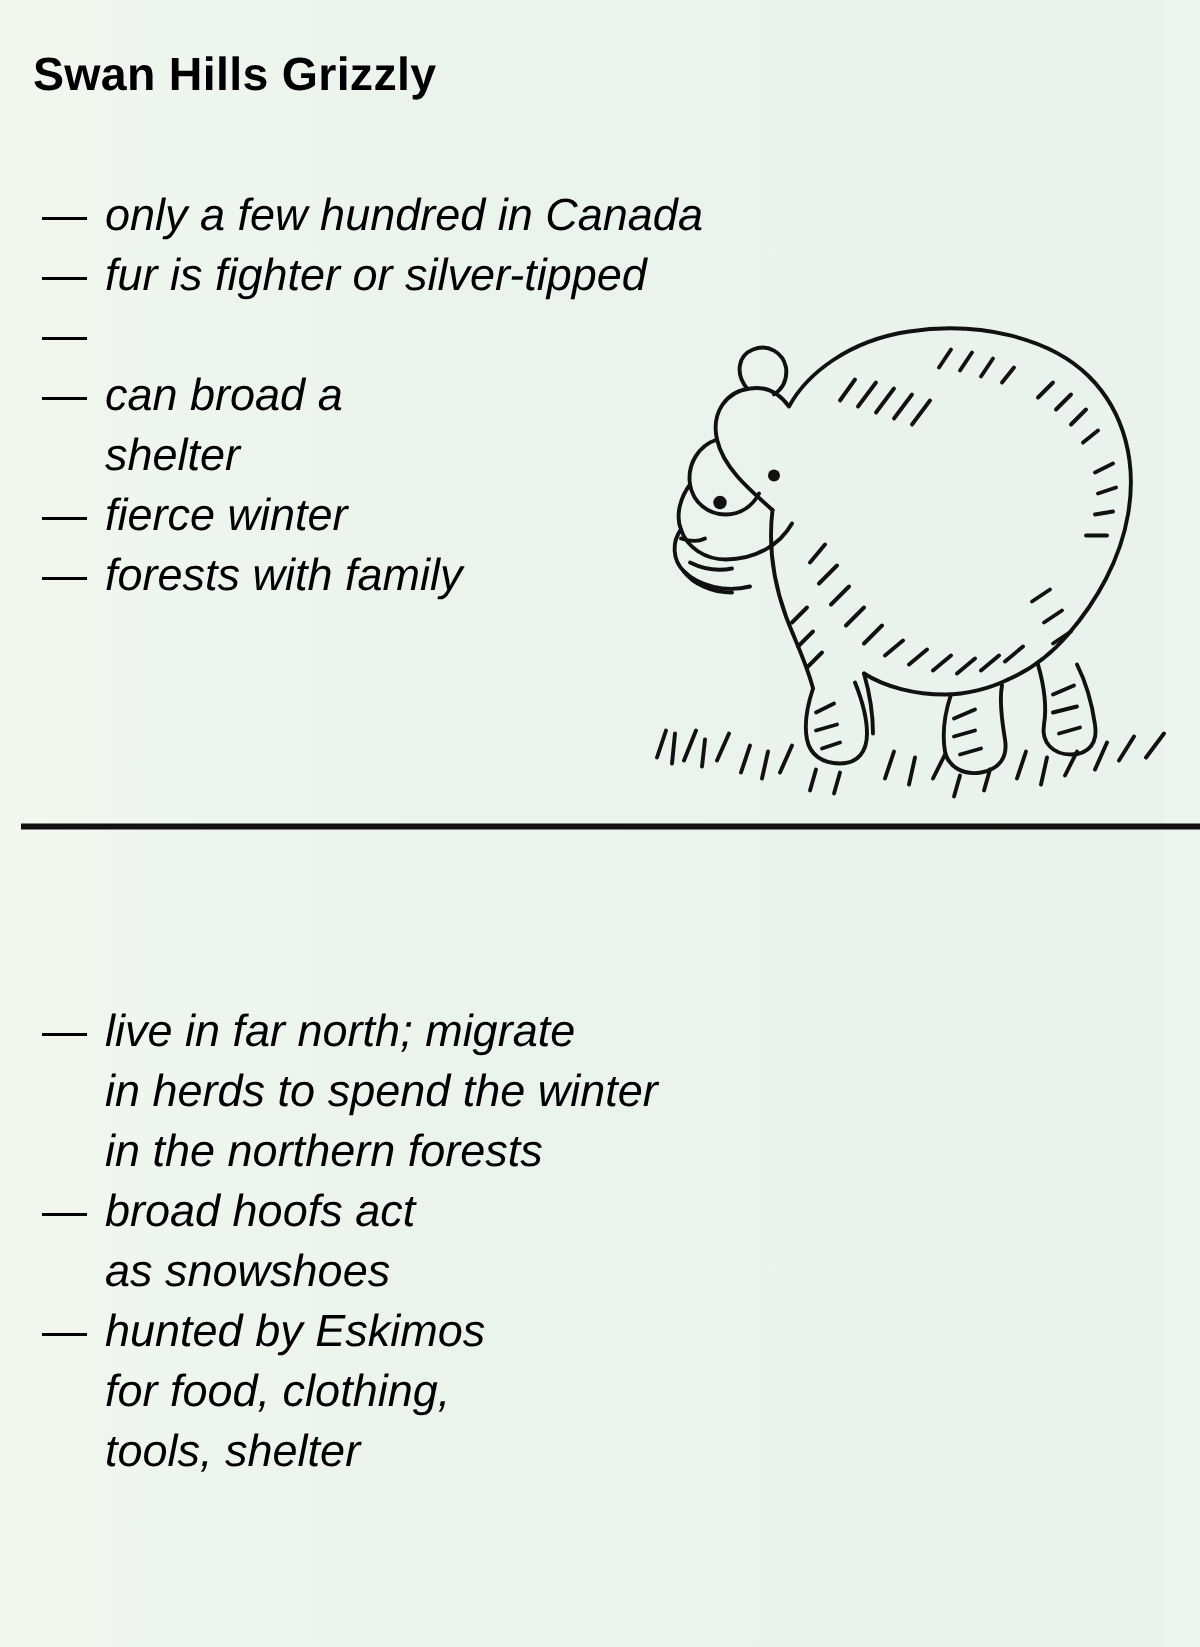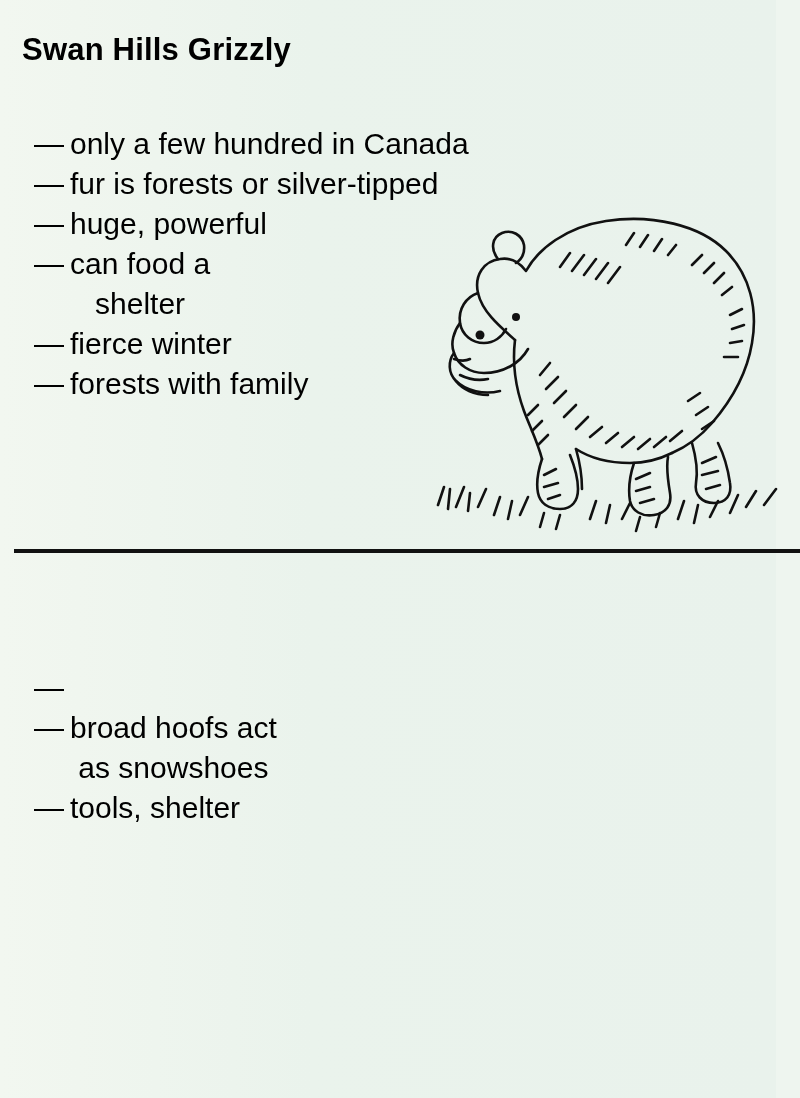--- a/index.html
+++ b/index.html
@@ -12,21 +12,20 @@
     background: #eef5ef;
     font-family: "Liberation Sans", sans-serif;
     color: #000;
     overflow: hidden;
   }
   .page {
     position: relative;
     width: 776px;
     height: 1098px;
     background: linear-gradient(90deg, #f2f7f0 0%, #eaf3ec 40%, #e9f2ec 100%);
-    text-align: center;
   }
 
   
   .section {
     position: absolute;
     left: 0;
     width: 800px;
   }
   .section-grizzly { top: 0; height: 552px; }
   .section-caribou { top: 556px; height: 542px; }
@@ -61,20 +60,21 @@
   }
   .dash {
     width: 42px;
     flex: 0 0 42px;
     font-size: 30px;
     line-height: 40px;
   }
   .bullet-lines {
     display: flex;
     flex-direction: column;
+    font-style: italic;
   }
   .bullet-line {
     font-size: 30px;
     line-height: 40px;
     white-space: pre;
   }
 
   
   .divider {
     position: absolute;
@@ -109,33 +109,30 @@
     <ul class="bullets bullets-grizzly">
       <li class="bullet">
         <span class="dash">—</span>
         <span class="bullet-lines">
           <span class="bullet-line">only a few hundred in Canada</span>
         </span>
       </li>
       <li class="bullet">
         <span class="dash">—</span>
         <span class="bullet-lines">
-          <span class="bullet-line">fur is forests or silver-tipped</span>
-        </span>
-      </li>
-      <li class="bullet">
-        <span class="dash">—</span>
-        <span class="bullet-lines">
-          <span class="bullet-line">huge, powerful</span>
-        </span>
-      </li>
-      <li class="bullet">
-        <span class="dash">—</span>
-        <span class="bullet-lines">
-          <span class="bullet-line">can food a</span>
+          <span class="bullet-line">fur is fighter or silver-tipped</span>
+        </span>
+      </li>
+      <li class="bullet">
+        <span class="dash">—</span>
+      </li>
+      <li class="bullet">
+        <span class="dash">—</span>
+        <span class="bullet-lines">
+          <span class="bullet-line">can broad a</span>
           <span class="bullet-line">shelter</span>
         </span>
       </li>
       <li class="bullet">
         <span class="dash">—</span>
         <span class="bullet-lines">
           <span class="bullet-line">fierce winter</span>
         </span>
       </li>
       <li class="bullet">
@@ -199,31 +196,38 @@
   </div>
 
   <div class="divider"></div>
 
   <div class="section section-caribou">
 
 
     <ul class="bullets bullets-caribou">
       <li class="bullet">
         <span class="dash">—</span>
+        <span class="bullet-lines">
+          <span class="bullet-line">live in far north; migrate</span>
+          <span class="bullet-line">in herds to spend the winter</span>
+          <span class="bullet-line">in the northern forests</span>
+        </span>
       </li>
       <li class="bullet">
         <span class="dash">—</span>
         <span class="bullet-lines">
           <span class="bullet-line">broad hoofs act</span>
           <span class="bullet-line">as snowshoes</span>
         </span>
       </li>
       <li class="bullet">
         <span class="dash">—</span>
         <span class="bullet-lines">
+          <span class="bullet-line">hunted by Eskimos</span>
+          <span class="bullet-line">for food, clothing,</span>
           <span class="bullet-line">tools, shelter</span>
         </span>
       </li>
     </ul>
 
   </div>
 
 </div>
 
 </body></html>

